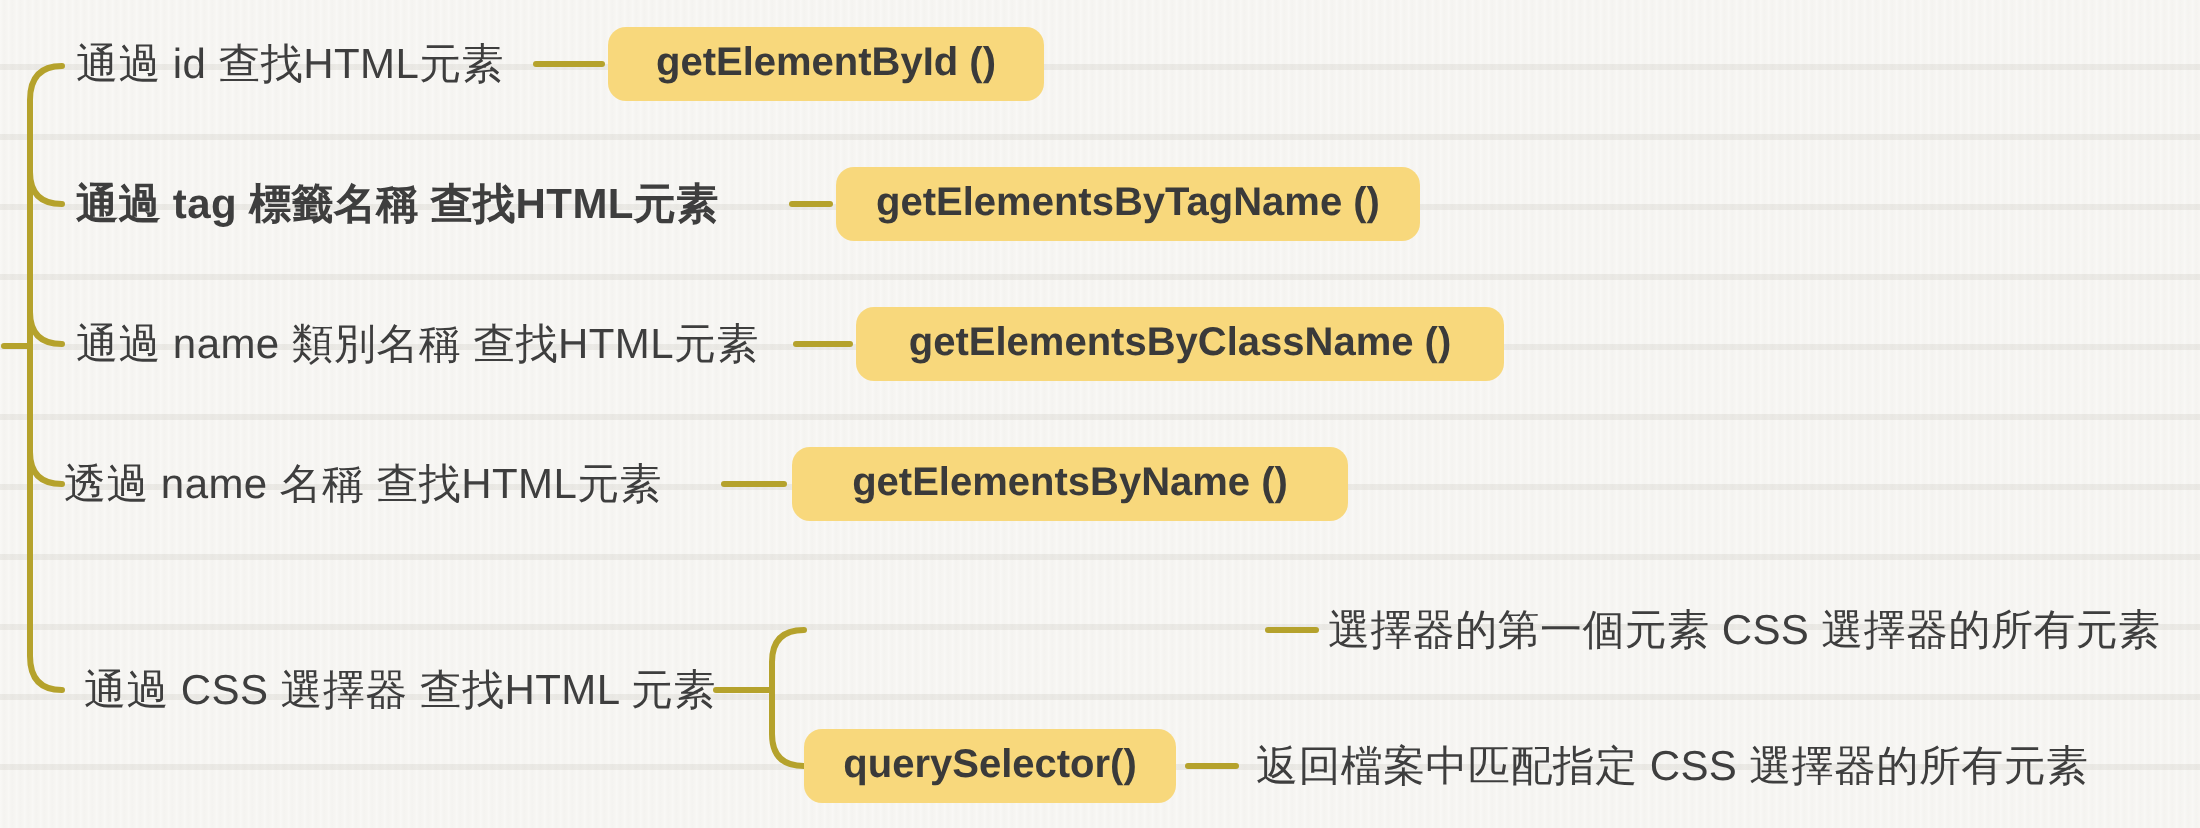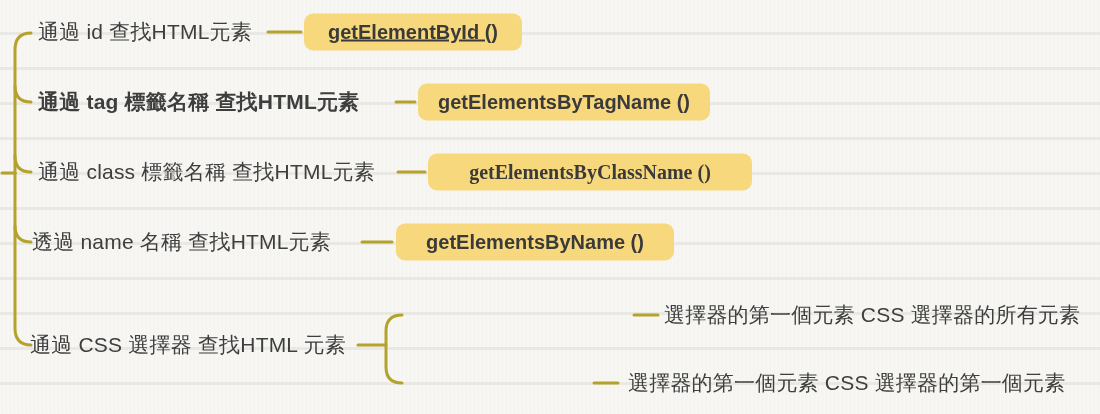--- a/index.html
+++ b/index.html
@@ -92,33 +92,34 @@
 
       <path d="M634,315 H658"></path>
       <path d="M594,383 H618"></path>
     </g>
   </svg>
 
   <div class="node-label" style="left:38px; top:32px;">通過 id 查找HTML元素</div>
 
   <div class="node-label" style="left:38px; top:102px;font-weight:bold;">通過 tag 標籤名稱 查找HTML元素</div>
 
-  <div class="node-label" style="left:38px; top:172px;">通過 class 標籤名稱 查找HTML元素</div>
+  <div class="node-label" style="left:38px; top:172px;">通過 name 類別名稱 查找HTML元素</div>
 
   <div class="node-label" style="left:32px; top:242px;">透過 name 名稱 查找HTML元素</div>
 
-  <div class="node-label" style="left:30px; top:345px;">通過 CSS 選擇器 查找HTML 元素</div>
+  <div class="node-label" style="left:42px; top:345px;">通過 CSS 選擇器 查找HTML 元素</div>
 
-  <div class="badge" style="left:304px; top:32px; width:218px;text-decoration:underline;">getElementById ()</div>
+  <div class="badge" style="left:304px; top:32px; width:218px;">getElementById ()</div>
 
   <div class="badge" style="left:418px; top:102px; width:292px;">getElementsByTagName ()</div>
 
-  <div class="badge" style="left:428px; top:172px; width:324px;font-family:Liberation Serif, serif;">getElementsByClassName ()</div>
+  <div class="badge" style="left:428px; top:172px; width:324px;">getElementsByClassName ()</div>
 
   <div class="badge" style="left:396px; top:242px; width:278px;">getElementsByName ()</div>
 
 
+  <div class="badge" style="left:402px; top:383px; width:186px;">querySelector()</div>
 
   <div class="desc-label" style="left:664px; top:315px;">選擇器的第一個元素 CSS 選擇器的所有元素</div>
 
-  <div class="desc-label" style="left:628px; top:383px;">選擇器的第一個元素 CSS 選擇器的第一個元素</div>
+  <div class="desc-label" style="left:628px; top:383px;">返回檔案中匹配指定 CSS 選擇器的所有元素</div>
 
 </div>
 
 </body></html>

